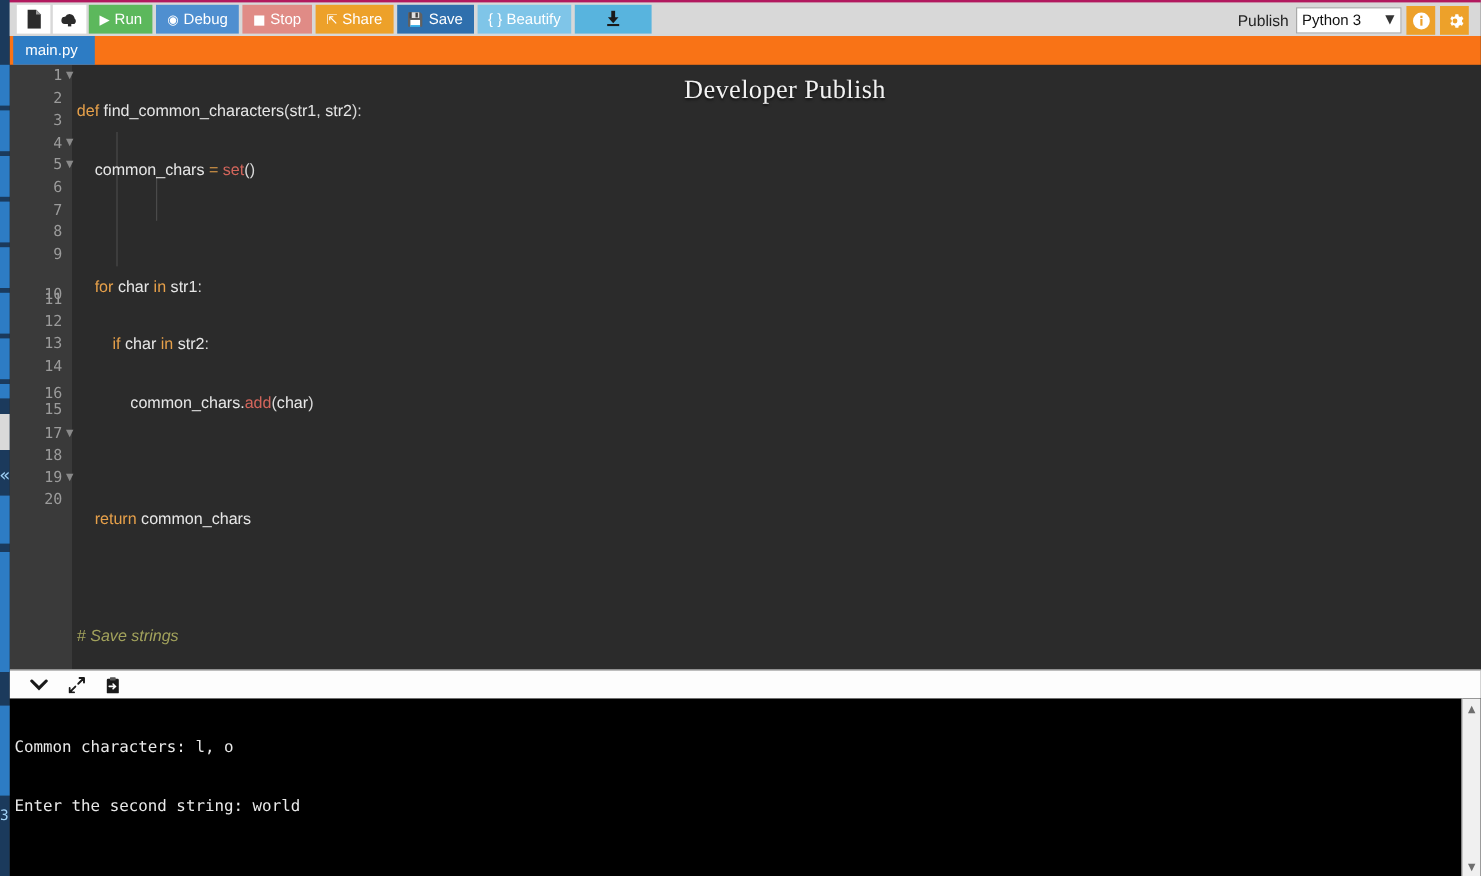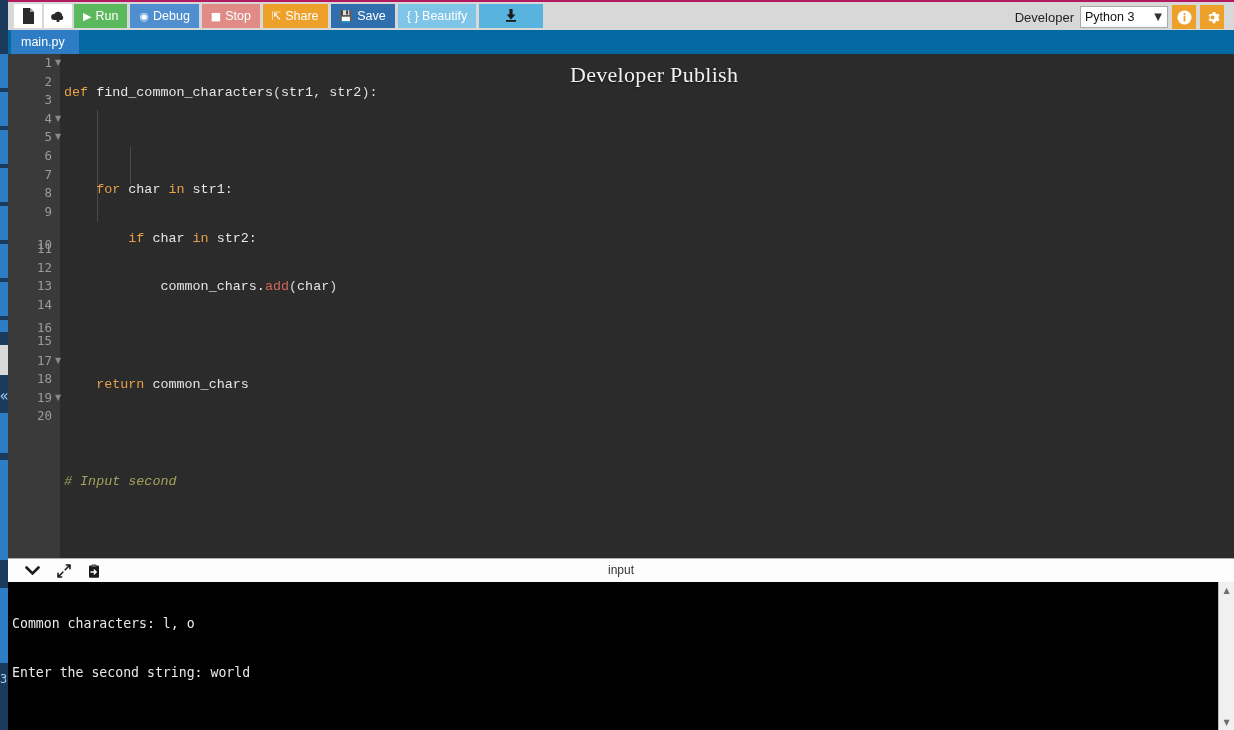--- a/index.html
+++ b/index.html
@@ -63,21 +63,21 @@
     font-family:"DejaVu Sans",sans-serif;}
   .sq{
     width:24px;height:24px;background:#eda12a;margin-left:4px;
     display:flex;align-items:center;justify-content:center;cursor:pointer;
   }
   .sq svg{display:block;}
 
   
   .tabstrip{
     position:absolute;left:8px;top:30px;width:1226px;height:24px;
-    background:#0369a1;z-index:15;
+    background:#f97316;z-index:15;
   }
   .tab{
     position:absolute;left:3px;top:0;height:24px;background:#2d7cc4;
     color:#fff;font-size:12.5px;display:flex;align-items:center;
     padding:0 14px 0 10px;box-sizing:border-box;cursor:pointer;
   }
 
   
   .editor{
     position:absolute;left:8px;top:54px;width:1226px;height:504px;
@@ -91,21 +91,21 @@
     position:absolute;right:8px;width:40px;text-align:right;
     color:#9b9b9b;font-size:12.5px;
     font-family:"DejaVu Sans Mono",monospace;height:18.6px;line-height:18.6px;
   }
   .fold{
     position:absolute;left:47px;color:#8a8a8a;font-size:8px;
     height:18.6px;line-height:18.6px;font-family:"DejaVu Sans",sans-serif;
   }
   .code{
     position:absolute;left:56px;top:0;width:1140px;
-    font-family:Liberation Mono, monospace;font-size:13.4px;
+    font-family:Liberation Sans, sans-serif;font-size:13.4px;
     white-space:pre;
   }
   .code .row{height:18.6px;line-height:18.6px;}
   .kw{color:#e6a04a;}
   .bi{color:#d2655b;}
   .cm{color:#a2a25c;font-style:italic;}
   .id{color:#e6e6e6;}
   .op{color:#d8d8d8;}
   .igrid{position:absolute;top:0;width:1px;background:#4a4a4a;}
 
@@ -240,21 +240,21 @@
           <svg width="14" height="14" viewBox="0 0 14 14">
             <rect x="5.4" y="1" width="3.2" height="6" fill="#1a1a1a"></rect>
             <path d="M2.6 6.4h8.8L7 11.4z" fill="#1a1a1a"></path>
             <rect x="2" y="12" width="10" height="1.8" fill="#1a1a1a"></rect>
           </svg>
         </span>
       </div>
     </div>
 
     <div class="tb-right">
-      <span class="lang-label">Developer</span>
+      <span class="lang-label">Publish</span>
       <div class="lang-sel">
         <span>Python 3</span>
         <span class="cv">▼</span>
       </div>
       <div class="sq">
         <span>
           <svg width="15" height="15" viewBox="0 0 15 15">
             <circle cx="7.5" cy="7.5" r="7" fill="#fff"></circle>
             <rect x="6.6" y="5.8" width="1.8" height="5.6" fill="#eda12a"></rect>
             <rect x="6.6" y="3.1" width="1.8" height="1.9" fill="#eda12a"></rect>
@@ -307,28 +307,29 @@
       <div class="fold" style="top:74.4px">▼</div>
       <div class="fold" style="top:297.6px">▼</div>
       <div class="fold" style="top:334.8px">▼</div>
     </div>
 
     <div class="igrid" style="left:89px;top:56px;height:112px;"></div>
     <div class="igrid" style="left:122px;top:93px;height:37px;"></div>
 
     <div class="code">
       <div class="row"><span class="kw">def</span><span class="id"> find_common_characters</span><span class="op">(</span><span class="id">str1</span><span class="op">, </span><span class="id">str2</span><span class="op">):</span></div>
+      <div class="row"><span class="id">    common_chars </span><span class="kw">=</span><span class="bi"> set</span><span class="op">()</span></div>
       <div class="row"></div>
       <div class="row"><span class="kw">    for</span><span class="id"> char </span><span class="kw">in</span><span class="id"> str1</span><span class="op">:</span></div>
       <div class="row"><span class="kw">        if</span><span class="id"> char </span><span class="kw">in</span><span class="id"> str2</span><span class="op">:</span></div>
       <div class="row"><span class="id">            common_chars.</span><span class="bi">add</span><span class="op">(</span><span class="id">char</span><span class="op">)</span></div>
       <div class="row"></div>
       <div class="row"><span class="kw">    return</span><span class="id"> common_chars</span></div>
       <div class="row"></div>
-      <div class="row"><span class="cm"># Input second</span></div>
+      <div class="row"><span class="cm"># Save strings</span></div>
       
       
       
       
       
       
       
       
       
       
@@ -359,21 +360,20 @@
     </div>
     <div class="ico" style="left:76px;">
       <span>
         <svg width="14" height="15" viewBox="0 0 14 15">
           <rect x="2" y="1.6" width="10" height="12.2" rx="1" fill="#1a1a1a"></rect>
           <rect x="4.6" y="0.4" width="4.8" height="2.6" rx=".6" fill="#555"></rect>
           <path d="M4 8h5M7.2 6l2 2-2 2" stroke="#fff" stroke-width="1.3" fill="none" stroke-linecap="round"></path>
         </svg>
       </span>
     </div>
-    <div class="title">input</div>
   </div>
 
   <div class="console">
     <div class="conlines">
       <div class="cl">Common characters: l, o</div>
       <div class="cl">Enter the second string: world</div>
       
       
       
       

